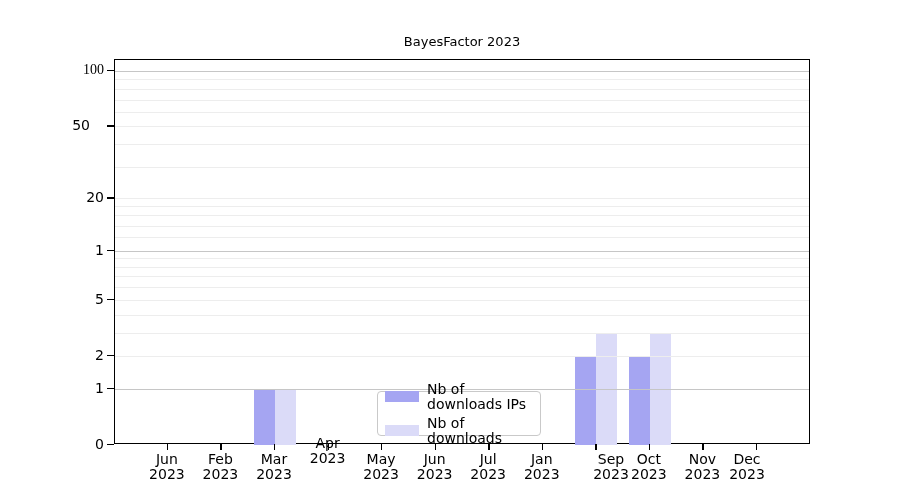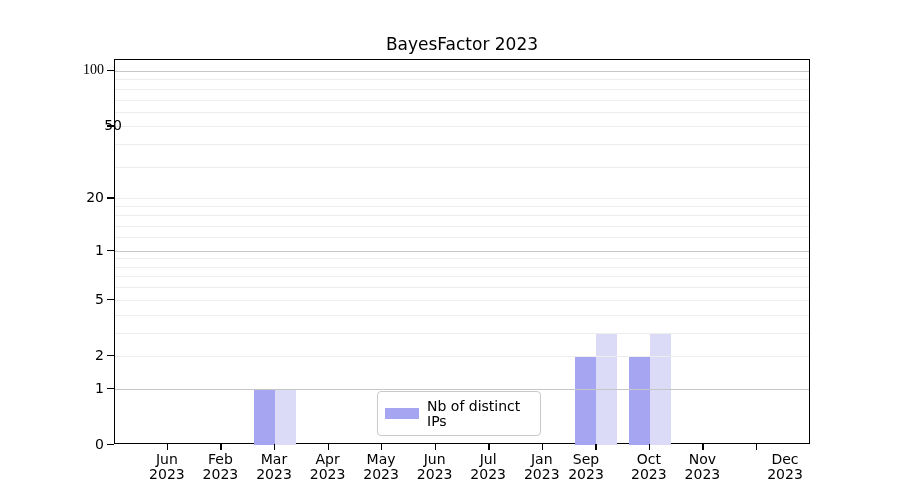--- a/index.html
+++ b/index.html
@@ -9,21 +9,21 @@
     font-family: "DejaVu Sans", sans-serif;
     position: relative;
     overflow: hidden;
     color: #000;
   }
   .figure { position: absolute; inset: 0; }
   .chart-title {
     position: absolute;
     left: 114px; top: 34px; width: 696px;
     text-align: center;
-    font-size: 17px;
+    font-size: 13px;
     color: #000;
   }
   .plot-area {
     position: absolute;
     left: 114px; top: 59px; width: 696px; height: 385px;
     border: 1.5px solid #000;
     box-sizing: border-box;
     background: #ffffff;
   }
   .bar { position: absolute; }
@@ -114,63 +114,67 @@
       <div class="ytick-label" style="left: 60px; top: 378.829px;">1</div>
       <div class="ytick" style="left: 107px; top: 354.971px;"></div>
       <div class="ytick-label" style="left: 60px; top: 345.971px;">2</div>
       <div class="ytick" style="left: 107px; top: 298.799px;"></div>
       <div class="ytick-label" style="left: 60px; top: 289.799px;">5</div>
       <div class="ytick" style="left: 107px; top: 249.679px;"></div>
       <div class="ytick-label" style="left: 60px; top: 240.679px;">1</div>
       <div class="ytick" style="left: 107px; top: 197.278px;"></div>
       <div class="ytick-label" style="left: 60px; top: 188.278px;">20</div>
       <div class="ytick" style="left: 107px; top: 125.373px;"></div>
-      <div class="ytick-label" style="left: 78px; top: 116.373px; text-align: right;">50</div>
+      <div class="ytick-label" style="left: 46px; top: 116.373px; text-align: right;">50</div>
       <div class="ytick" style="left: 107px; top: 70px;"></div>
       <div class="ytick-label" style="left: 60px; top: 61px; font-family: Liberation Serif, serif;">100</div>
     </div>
   <div id="xaxis-layer">
       <div class="xtick" style="left: 166.9px; top: 444px;"></div>
       <div class="xtick-label" style="left: 134.9px; top: 452px;">Jun
 2023</div>
       <div class="xtick" style="left: 220.45px; top: 444px;"></div>
       <div class="xtick-label" style="left: 188.45px; top: 452px;">Feb
 2023</div>
       <div class="xtick" style="left: 274px; top: 444px;"></div>
       <div class="xtick-label" style="left: 242px; top: 452px;">Mar
 2023</div>
       <div class="xtick" style="left: 327.55px; top: 444px;"></div>
-      <div class="xtick-label" style="left: 295.55px; top: 452px;">Apr
+      <div class="xtick-label" style="left: 295.55px; top: 436px;">Apr
 2023</div>
       <div class="xtick" style="left: 381.1px; top: 444px;"></div>
       <div class="xtick-label" style="left: 349.1px; top: 452px;">May
 2023</div>
       <div class="xtick" style="left: 434.65px; top: 444px;"></div>
       <div class="xtick-label" style="left: 402.65px; top: 452px;">Jun
 2023</div>
       <div class="xtick" style="left: 488.2px; top: 444px;"></div>
       <div class="xtick-label" style="left: 456.2px; top: 452px;">Jul
 2023</div>
       <div class="xtick" style="left: 541.75px; top: 444px;"></div>
       <div class="xtick-label" style="left: 509.75px; top: 452px;">Jan
 2023</div>
       <div class="xtick" style="left: 595.3px; top: 444px;"></div>
-      <div class="xtick-label" style="left: 554px; top: 452px;">Sep
+      <div class="xtick-label" style="left: 579px; top: 452px;">Sep
 2023</div>
       <div class="xtick" style="left: 648.85px; top: 444px;"></div>
       <div class="xtick-label" style="left: 616.85px; top: 452px;">Oct
 2023</div>
       <div class="xtick" style="left: 702.4px; top: 444px;"></div>
       <div class="xtick-label" style="left: 670.4px; top: 452px;">Nov
 2023</div>
       <div class="xtick" style="left: 755.95px; top: 444px;"></div>
-      <div class="xtick-label" style="left: 753px; top: 452px;">Dec
+      <div class="xtick-label" style="left: 715px; top: 452px;">Dec
 2023</div>
     </div>
 
   <div class="legend">
     <div class="legend-row">
       <span class="legend-swatch" id="swatch-0" style="background: rgb(165, 165, 242);"></span>
-      <span class="legend-label">Nb of distinct IPs</span>
+      <span class="legend-label">Nb of downloads IPs</span>
+    </div>
+    <div class="legend-row">
+      <span class="legend-swatch" id="swatch-1" style="background: rgb(219, 219, 248);"></span>
+      <span class="legend-label">Nb of downloads</span>
     </div>
   </div>
 
 </div>
 
 </body></html>

